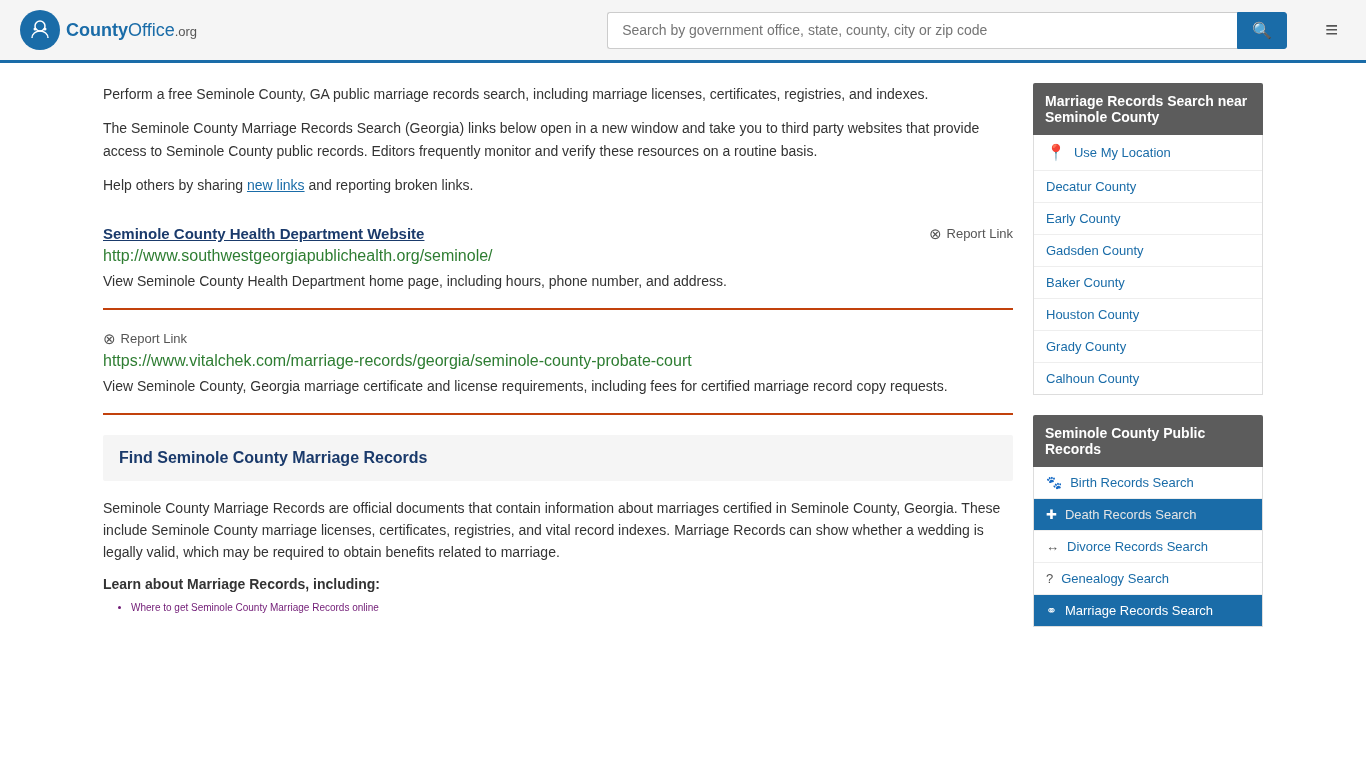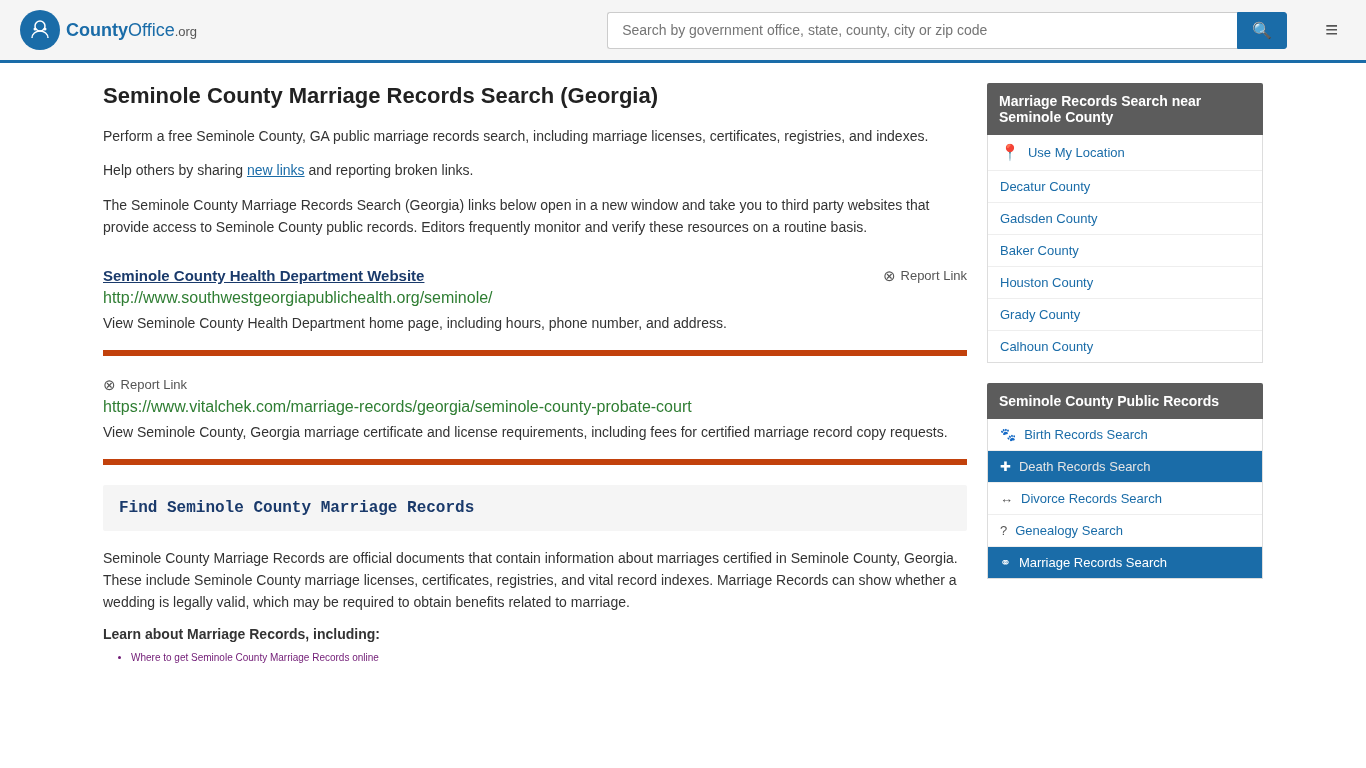--- a/index.html
+++ b/index.html
@@ -125,21 +125,21 @@
       color: #333;
       margin-bottom: 12px;
     }
     .desc-text a {
       color: #1a6ca8;
       text-decoration: underline;
     }
 
     
     .link-card {
-      border-bottom: 6px solid #c2410c;
+      border-bottom: 2px solid #c2410c;
       padding: 16px 0;
       margin-bottom: 4px;
     }
     .link-card-header {
       display: flex;
       justify-content: space-between;
       align-items: flex-start;
       margin-bottom: 4px;
     }
     .link-card-title a {
@@ -170,21 +170,20 @@
       line-height: 1.5;
       color: #333;
     }
 
     
     .find-section {
       background: #f5f5f5;
       padding: 14px 16px;
       margin: 20px 0 16px 0;
       border-radius: 2px;
-      font-family: Liberation Mono, monospace;
     }
     .find-section h2 {
       font-size: 16px;
       font-weight: bold;
       color: #1a3a6b;
       margin-bottom: 0;
     }
 
     .body-text {
       font-size: 14px;
@@ -205,21 +204,21 @@
       font-size: 10px;
       color: #701a75;
     }
     .bullet-list li {
       margin-bottom: 4px;
       line-height: 1.5;
     }
 
     
     .sidebar {
-      width: 276px;
+      width: 230px;
       flex-shrink: 0;
     }
 
     .sidebar-section {
       margin-bottom: 20px;
     }
     .sidebar-header {
       background: #5c5c5c;
       color: #fff;
       padding: 10px 12px;
@@ -297,28 +296,27 @@
     </button>
   </div>
   <button class="menu-btn">
     <span>≡</span>
   </button>
 </header>
 
 <div class="main-container">
 
   <div class="content">
-    <h1 class="page-title">Seminole County Marriage Records Search (Georgia)</h1>
 
 
     <p class="desc-text">Perform a free Seminole County, GA public marriage records search, including marriage licenses, certificates, registries, and indexes.</p>
+    <p class="desc-text">The Seminole County Marriage Records Search (Georgia) links below open in a new window and take you to third party websites that provide access to Seminole County public records. Editors frequently monitor and verify these resources on a routine basis.</p>
     <p class="desc-text">
       <span>Help others by sharing </span><a href="#">new links</a><span> and reporting broken links.</span>
     </p>
-    <p class="desc-text">The Seminole County Marriage Records Search (Georgia) links below open in a new window and take you to third party websites that provide access to Seminole County public records. Editors frequently monitor and verify these resources on a routine basis.</p>
 
     <div class="link-card">
       <div class="link-card-header">
         <div class="link-card-title">
           <a href="#">Seminole County Health Department Website</a>
         </div>
         <div class="report-link">
           <span class="report-icon">⊗</span>
           <span>Report Link</span>
         </div>
@@ -354,20 +352,23 @@
 
     <div class="sidebar-section">
       <div class="sidebar-header">Marriage Records Search near Seminole County</div>
       <div class="sidebar-body">
         <div class="sidebar-item">
           <span class="location-dot">📍</span>
           <a href="#">Use My Location</a>
         </div>
         <div class="sidebar-item">
           <a href="#">Decatur County</a>
+        </div>
+        <div class="sidebar-item">
+          <a href="#">Early County</a>
         </div>
         <div class="sidebar-item">
           <a href="#">Gadsden County</a>
         </div>
         <div class="sidebar-item">
           <a href="#">Baker County</a>
         </div>
         <div class="sidebar-item">
           <a href="#">Houston County</a>
         </div>

